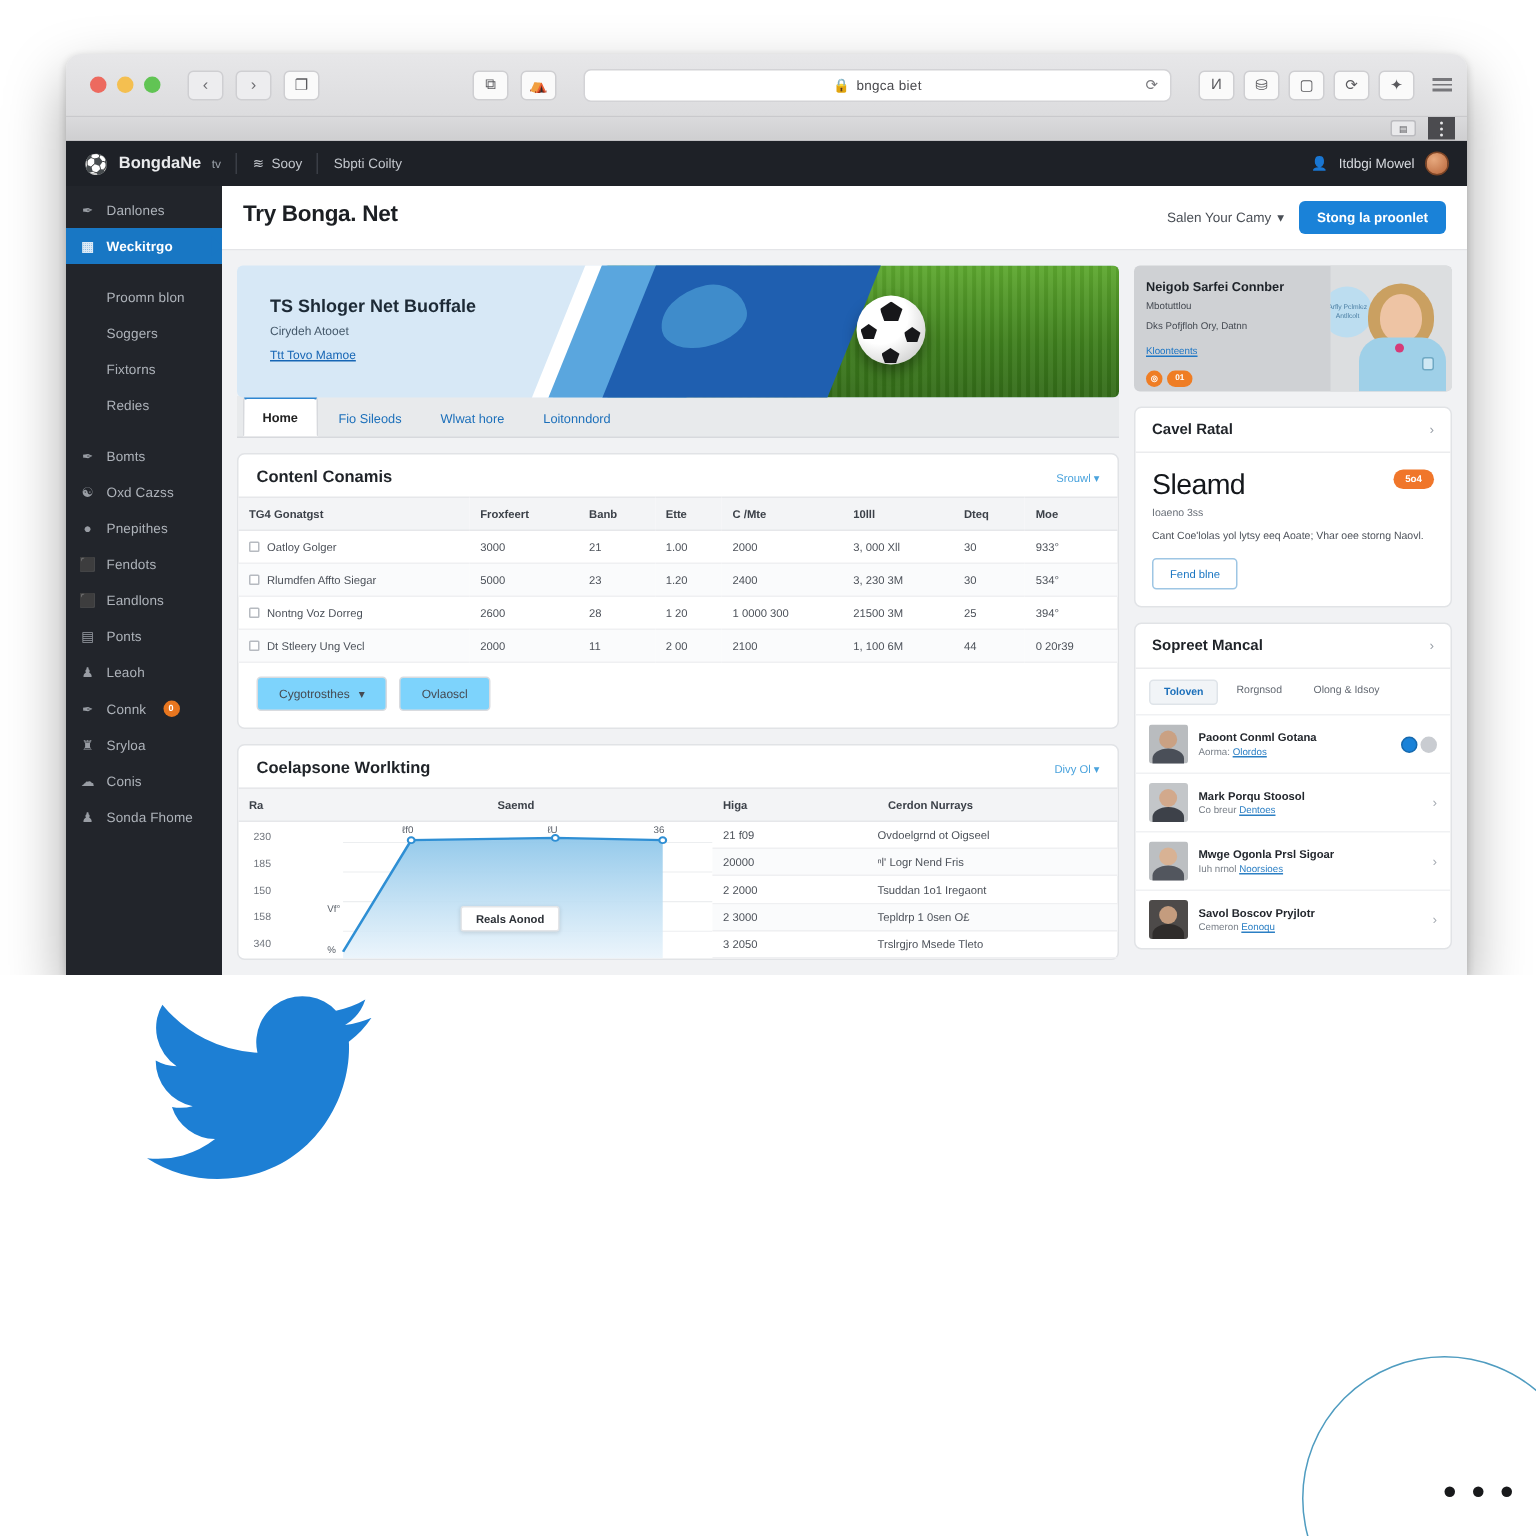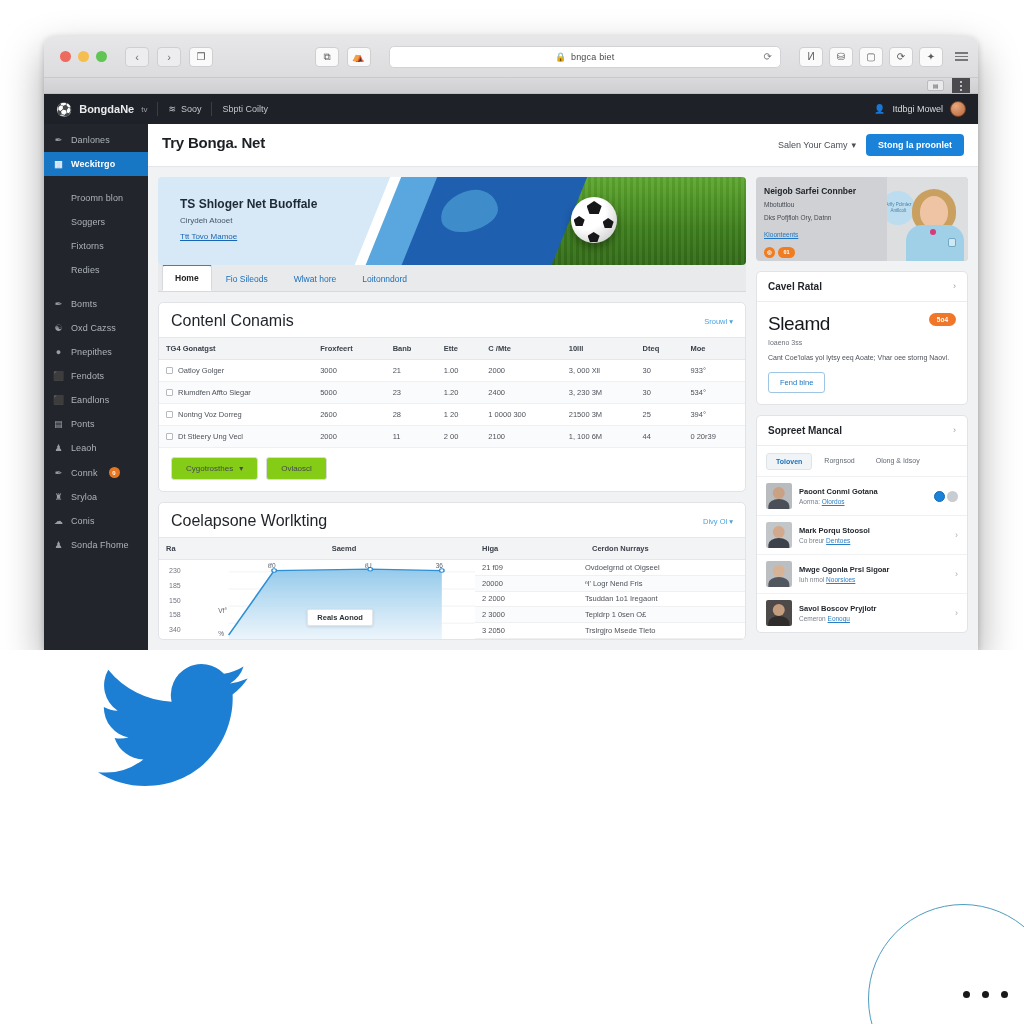--- a/index.html
+++ b/index.html
@@ -185,41 +185,41 @@
     background: #fff; color: #222; font-weight: 700;
     border: 1px solid #d7d9dd; border-bottom: 1px solid #fff;
     border-radius: 3px 3px 0 0; border-top: 2px solid #2f86d0;
   }
 
   
   .card { background: #fff; border: 1px solid #e1e3e6; border-radius: 5px; }
   .card-head {
     display: flex; align-items: center; padding: 9px 12px 7px;
   }
-  .card-title { font-size: 16px; font-weight: 400; color: #1f2328; }
+  .card-title { font-size: 11px; font-weight: 700; color: #1f2328; }
   .card-link { margin-left: auto; font-size: 7.5px; color: #4aa3dd; }
 
   table { width: 100%; border-collapse: collapse; }
   thead th {
     background: #f3f4f6; text-align: left; font-size: 7.5px; font-weight: 700;
     color: #3c4149; padding: 6px 7px; border-top: 1px solid #e6e7ea;
     border-bottom: 1px solid #e6e7ea; white-space: nowrap;
   }
   tbody td {
     font-size: 7.5px; color: #4d525a; padding: 6px 7px;
     border-bottom: 1px solid #eff0f2; white-space: nowrap;
   }
   tbody tr:nth-child(even) { background: #fafbfc; }
   .cbx {
     display: inline-block; width: 7px; height: 7px; border: 1px solid #b6bac0;
     border-radius: 1px; margin-right: 5px; vertical-align: -1px; background: #fff;
   }
   .tbl-actions { display: flex; gap: 8px; padding: 9px 12px 11px; }
   .btn-ghost {
-    font-size: 8px; color: #454a52; background: #84cc16; border: 1px solid #d9dbdf;
+    font-size: 8px; color: #454a52; background: #7dd3fc; border: 1px solid #d9dbdf;
     border-radius: 3px; padding: 6px 14px; display: flex; align-items: center; gap: 6px;
   }
 
   
   .chart-card { flex: 1; min-height: 0; display: flex; flex-direction: column; }
   .chart-hdr-row { display: flex; background: #f3f4f6; border-top: 1px solid #e6e7ea; border-bottom: 1px solid #e6e7ea; }
   .chart-hdr-row > div { font-size: 7.5px; font-weight: 700; color: #3c4149; padding: 6px 7px; }
   .ch-c1 { width: 54px; } .ch-c2 { flex: 1; text-align: center; }
   .ch-c3 { width: 110px; } .ch-c4 { width: 160px; }
 

